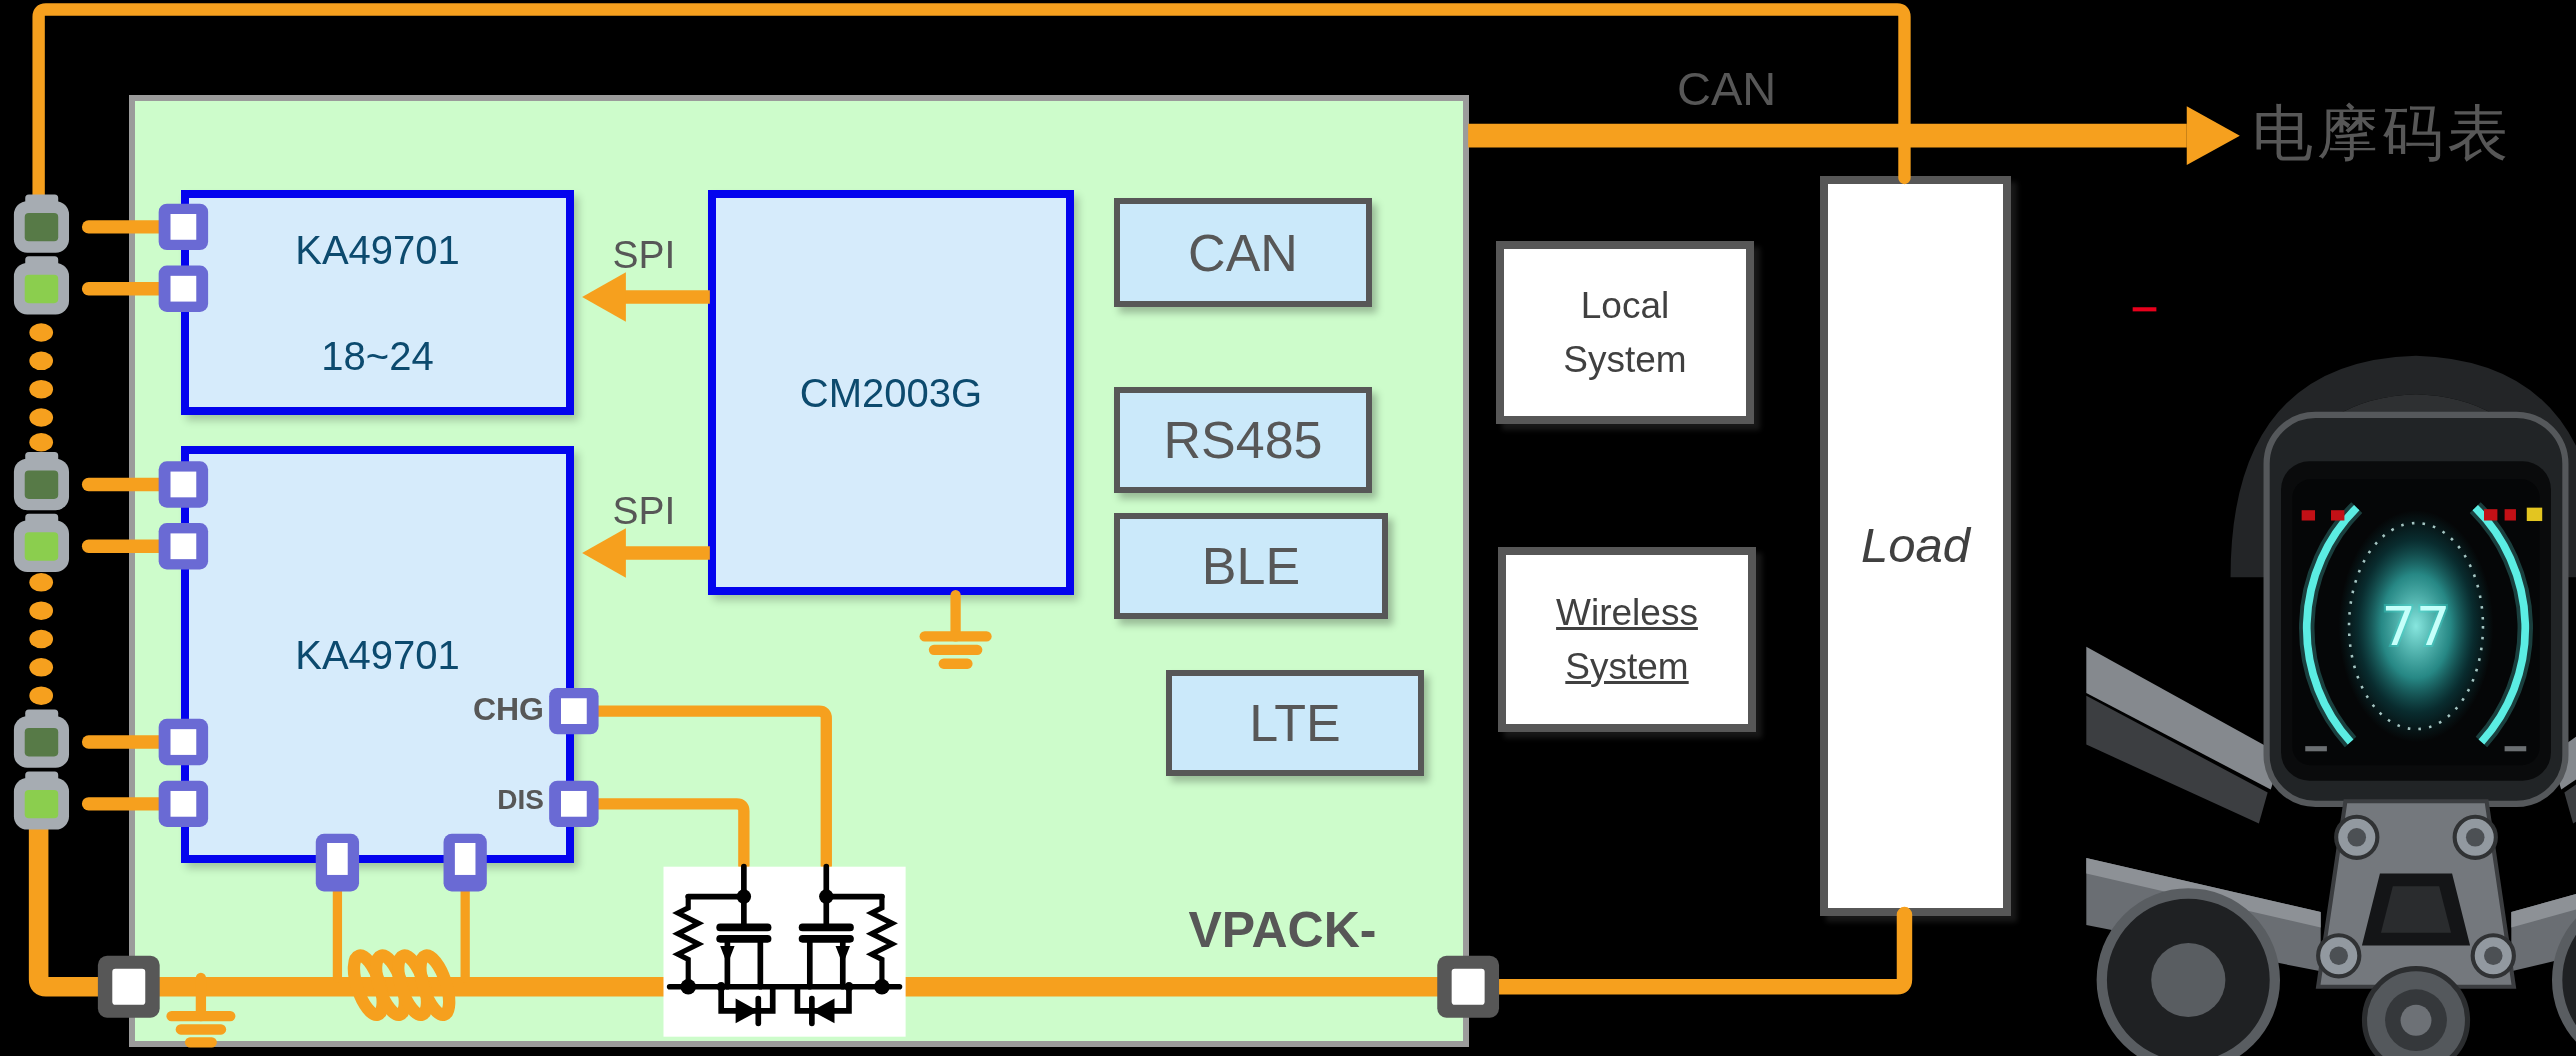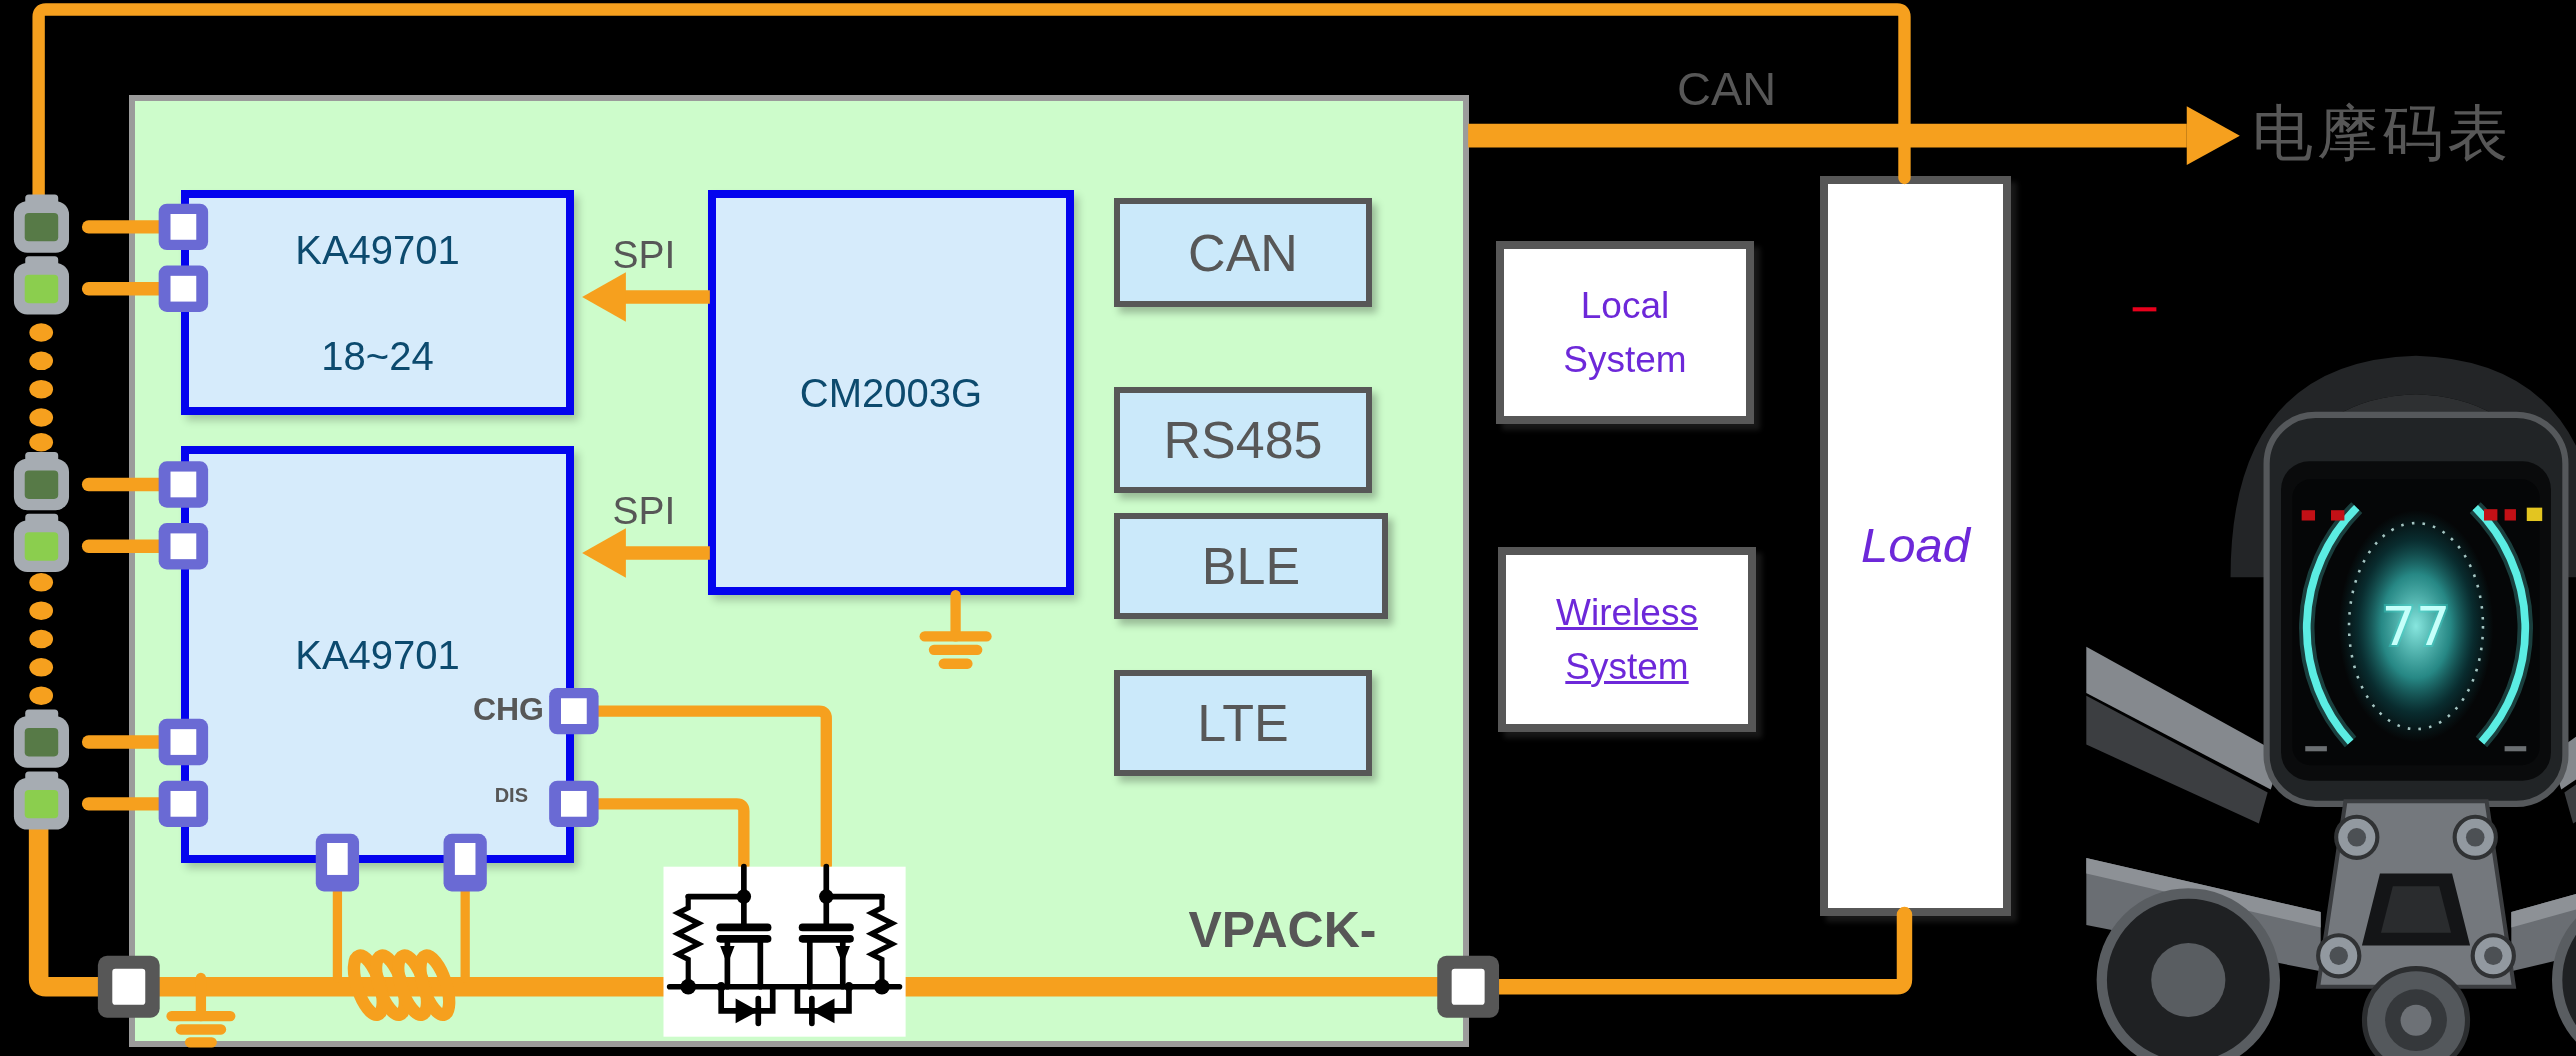--- a/index.html
+++ b/index.html
@@ -7,29 +7,29 @@
          font-family:"Liberation Sans",sans-serif;}
   .abs{position:absolute;}
   .board{left:129px;top:95px;width:1340px;height:952px;background:#CDFCCB;
          border:6.2px solid #9B9B9B;box-sizing:border-box;z-index:1;}
   .box{box-sizing:border-box;display:flex;align-items:center;justify-content:center;
        text-align:center;z-index:2;}
   .chip{background:#D6EBFB;border:8.2px solid #0404EE;color:#0c4a6e;
         flex-direction:column;font-size:40px;line-height:1.55;box-shadow:5.2px 6.2px 8.2px rgba(0,0,0,.22);gap:44px;}
   .ifbox{background:#CBE9FA;border:6.7px solid #575757;color:#575757;font-size:52px;
          box-shadow:5.2px 6.2px 7.2px rgba(0,0,0,.25);}
-  .whitebox{background:#FFFFFF;border:8.2px solid #575757;color:#6d28d9;
+  .whitebox{background:#FFFFFF;border:8.2px solid #575757;color:#404040;
             font-size:37px;line-height:1.45;white-space:pre-line;box-shadow:6.2px 6.2px 5.2px rgba(40,40,40,.6);}
   .lbl{color:#575757;z-index:6;}
   svg.overlay{position:absolute;left:0;top:0;z-index:5;}
   .t-can{left:1677px;top:61px;font-size:47px;}
   .t-spi1{left:600px;top:233px;width:88px;text-align:center;font-size:39px;}
   .t-spi2{left:600px;top:489px;width:88px;text-align:center;font-size:39px;}
   .t-chg{left:443px;top:691px;width:101px;text-align:right;font-size:32px;font-weight:bold;}
-  .t-dis{left:427px;top:784px;width:101px;text-align:right;font-size:20px;font-weight:bold;}
+  .t-dis{left:443px;top:784px;width:101px;text-align:right;font-size:28px;font-weight:bold;}
   .t-vpack{left:1159px;top:901px;width:247px;text-align:center;font-size:50px;font-weight:bold;}
   .t-dash{left:2252px;top:93px;font-size:61px;letter-spacing:4.1px;}
   .t-load{font-size:49px;}
 </style>
 </head>
 <body>
 
 <div class="stage">
 
   <div class="abs board"></div>
@@ -49,21 +49,21 @@
 
   <div class="abs box ifbox" style="left:1114px;top:198px;width:258px;height:109px;">
     <span>CAN</span>
   </div>
   <div class="abs box ifbox" style="left:1114px;top:358px;width:258px;height:106px;margin-top:29px;">
     <span>RS485</span>
   </div>
   <div class="abs box ifbox" style="left:1114px;top:513px;width:274px;height:106px;">
     <span>BLE</span>
   </div>
-  <div class="abs box ifbox" style="left:1114px;top:670px;width:258px;height:106px;">
+  <div class="abs box ifbox" style="left:1166px;top:670px;width:258px;height:106px;">
     <span>LTE</span>
   </div>
 
   <div class="abs box whitebox" style="left:1496px;top:241px;width:258px;height:183px;">
     <span>Local
 System</span>
   </div>
   <div class="abs box whitebox" style="left:1498px;top:547px;width:258px;height:185px;text-decoration:underline;">
     <span>Wireless
 System</span>

